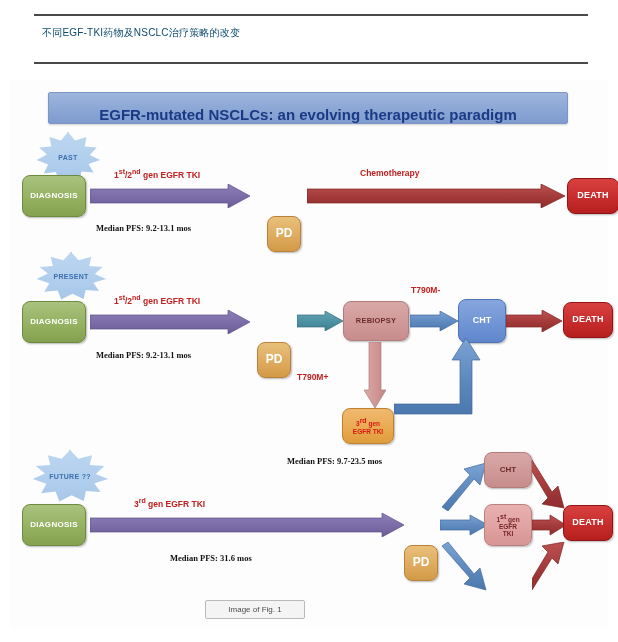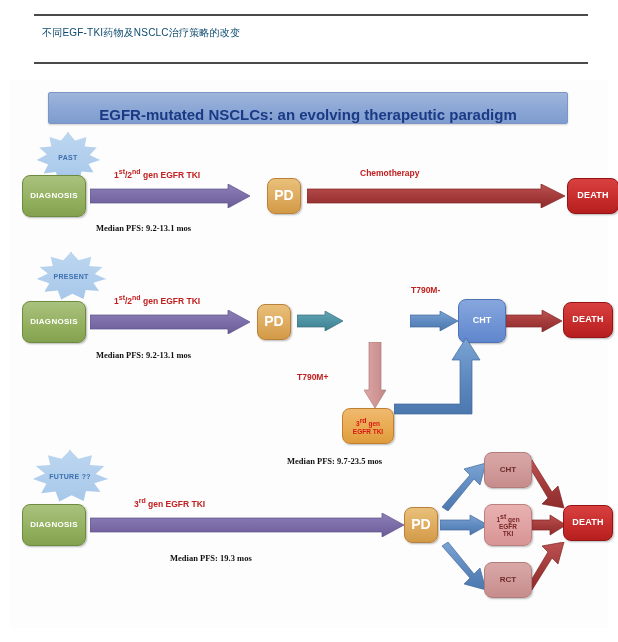--- a/index.html
+++ b/index.html
@@ -93,21 +93,22 @@
   }
   .box.diagnosis {
     background: linear-gradient(180deg,#a9c27e 0%, #93b05f 60%, #83a14e 100%);
     border: 1px solid #6c8b3f;
     font-size: 8px;
     letter-spacing: 0.3px;
   }
   .box.pd {
     background: linear-gradient(180deg,#e9c07a 0%, #dda95c 60%, #d29a47 100%);
     border: 1px solid #b9813a;
-    font-size: 14px;
+    font-size: 12px;
+    margin-top: 38px;
   }
   .box.death {
     background: linear-gradient(180deg,#d84040 0%, #c62b2b 60%, #b61f1f 100%);
     border: 1px solid #931414;
     font-size: 9px;
     letter-spacing: 0.2px;
   }
   .box.rebiopsy {
     background: linear-gradient(180deg,#d9a7a7 0%, #cf9898 60%, #c78c8c 100%);
     border: 1px solid #b07d7d;
@@ -292,20 +293,23 @@
           <linearGradient id="gt1" x1="0" y1="0" x2="0" y2="1">
             <stop offset="0%" stop-color="#63a5b5"></stop>
             <stop offset="60%" stop-color="#4a8fa0"></stop>
             <stop offset="100%" stop-color="#3c7d8d"></stop>
           </linearGradient>
         </defs>
         <polygon points="0,4 28,4 28,0 46,10 28,20 28,16 0,16" fill="url(#gt1)" stroke="#356f7e" stroke-width="0.7"></polygon>
       </svg>
     </div>
 
+    <div class="box rebiopsy" style="left:333px; top:221px; width:66px; height:40px;">
+      <span>REBIOPSY</span>
+    </div>
 
     <div class="arrow" style="left:400px; top:231px;">
       <svg width="48" height="20" viewBox="0 0 48 20">
         <defs>
           <linearGradient id="gb1" x1="0" y1="0" x2="0" y2="1">
             <stop offset="0%" stop-color="#7ba3d4"></stop>
             <stop offset="60%" stop-color="#5b87bd"></stop>
             <stop offset="100%" stop-color="#4b78ae"></stop>
           </linearGradient>
         </defs>
@@ -366,21 +370,21 @@
     </div>
 
     <div class="arrow" style="left:80px; top:433px;">
       <svg width="314" height="24" viewBox="0 0 314 24">
         <polygon points="0,5 292,5 292,0 314,12 292,24 292,19 0,19" fill="url(#gp1)" stroke="#5d5089" stroke-width="0.7"></polygon>
       </svg>
     </div>
     <div class="lbl red" style="left:124px; top:417px;">
       <span>3</span><span class="lbl sup" style="position:static">rd</span><span> gen EGFR TKI</span>
     </div>
-    <div class="lbl black" style="left:160px; top:473px;">Median PFS: 19.3 mos</div>
+    <div class="lbl black" style="left:160px; top:473px;">Median PFS: 31.6 mos</div>
 
     <div class="box pd" style="left:394px; top:427px; width:34px; height:36px;">
       <span>PD</span>
     </div>
 
     <div class="arrow" style="left:430px; top:381px;">
       <svg width="48" height="50" viewBox="0 0 48 50">
         <polygon points="2,46 30,14 24,8 46,2 40,24 34,18 8,50" fill="url(#gb1)" stroke="#42699c" stroke-width="0.7"></polygon>
       </svg>
     </div>
@@ -398,23 +402,20 @@
     <div class="box cht-pink" style="left:474px; top:372px; width:48px; height:36px;">
       <span>CHT</span>
     </div>
     <div class="box gen1" style="left:474px; top:424px; width:48px; height:42px;">
       <span>
         <span>1</span><span class="lbl sup" style="position:static">st</span><span> gen</span>
       </span>
       <span>EGFR</span>
       <span>TKI</span>
     </div>
-    <div class="box rct-pink" style="left:474px; top:482px; width:48px; height:36px;">
-      <span>RCT</span>
-    </div>
 
     <div class="arrow" style="left:522px; top:378px;">
       <svg width="34" height="52" viewBox="0 0 34 52">
         <polygon points="0,2 20,34 26,28 32,50 10,46 16,40 -2,10" fill="url(#gr1)" stroke="#7e2323" stroke-width="0.7"></polygon>
       </svg>
     </div>
     <div class="arrow" style="left:522px; top:434px;">
       <svg width="34" height="22" viewBox="0 0 34 22">
         <polygon points="0,6 18,6 18,1 34,11 18,21 18,16 0,16" fill="url(#gr1)" stroke="#7e2323" stroke-width="0.7"></polygon>
       </svg>
@@ -422,15 +423,18 @@
     <div class="arrow" style="left:522px; top:462px;">
       <svg width="34" height="52" viewBox="0 0 34 52">
         <polygon points="0,48 20,16 26,22 32,0 10,4 16,10 -2,40" fill="url(#gr1)" stroke="#7e2323" stroke-width="0.7"></polygon>
       </svg>
     </div>
 
     <div class="box death" style="left:553px; top:425px; width:50px; height:36px;">
       <span>DEATH</span>
     </div>
 
+    <div class="caption-box">
+      <span>Image of Fig. 1</span>
+    </div>
 
   </div>
 </div>
 
 </body></html>

